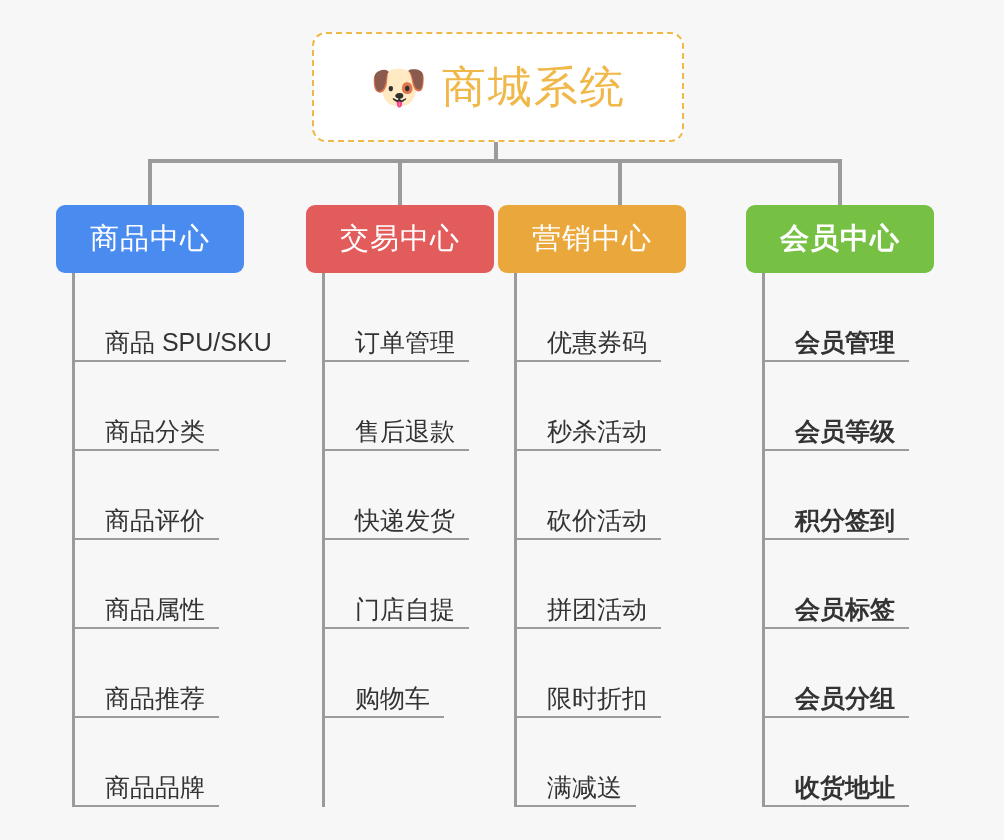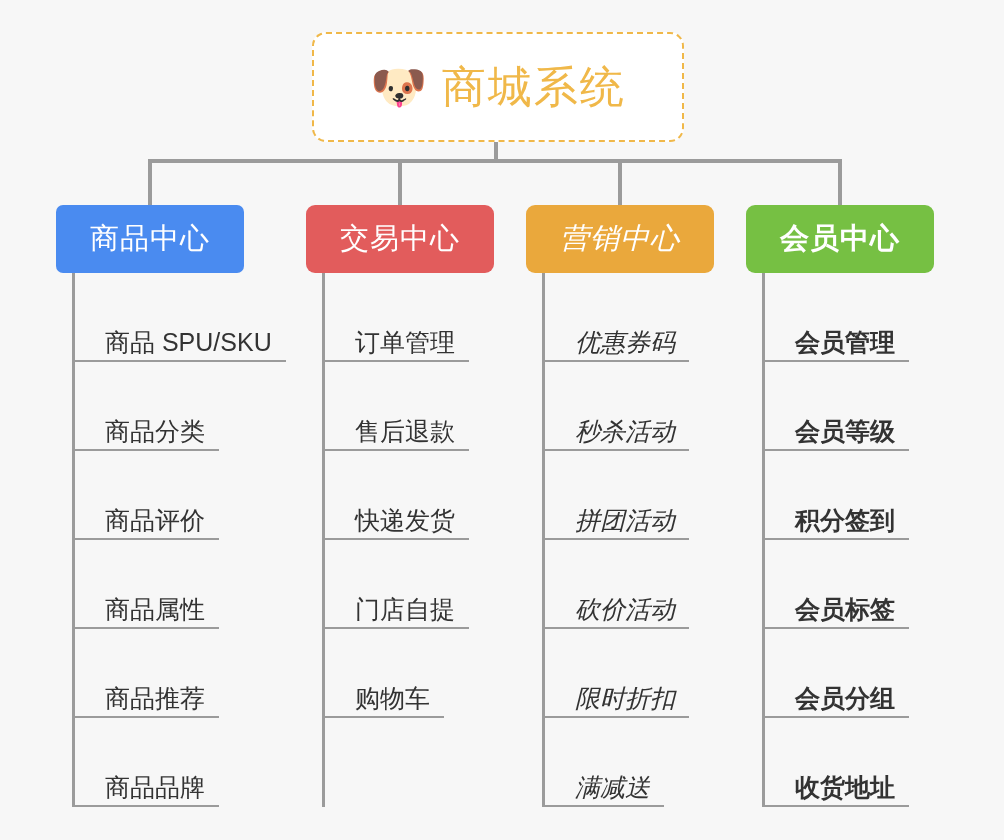--- a/index.html
+++ b/index.html
@@ -62,21 +62,21 @@
   .conn-h { height: 4px; }
 
   
   .column {
     position: absolute;
     top: 205px;
     width: 188px;
   }
   .col-1 { left: 56px; }
   .col-2 { left: 306px; }
-  .col-3 { left: 526px; font-style: italic; }
+  .col-3 { left: 498px; }
   .col-4 { left: 746px; font-weight: bold; }
 
   .cat-header {
     width: 188px;
     height: 68px;
     border-radius: 9px;
     display: flex;
     align-items: center;
     justify-content: center;
     color: #ffffff;
@@ -136,21 +136,21 @@
   <div class="conn conn-v" style="left: 494px; top: 142px; height: 20px; background: rgb(155, 155, 155);"></div>
 
   <div class="conn conn-h" style="left: 148px; top: 159px; width: 692px; background: rgb(155, 155, 155);"></div>
 
   <div class="conn conn-v" style="left: 148px; top: 159px; height: 47px; background: rgb(155, 155, 155);"></div>
   <div class="conn conn-v" style="left: 398px; top: 159px; height: 47px; background: rgb(155, 155, 155);"></div>
   <div class="conn conn-v" style="left: 618px; top: 159px; height: 47px; background: rgb(155, 155, 155);"></div>
   <div class="conn conn-v" style="left: 838px; top: 159px; height: 47px; background: rgb(155, 155, 155);"></div>
 
   <div class="column col-1">
-    <div class="cat-header" style="background: rgb(74, 139, 240); border-radius: 7px;">
+    <div class="cat-header" style="background: rgb(74, 139, 240);">
       <span>商品中心</span>
     </div>
     <ul class="leaf-list">
       <div class="leaf-trunk" style="background: rgb(155, 155, 155); height: 534px;"></div>
       <li class="leaf-item">
         <span class="leaf-label">商品 SPU/SKU</span>
         <span class="leaf-rule" style="background: rgb(155, 155, 155); width: 214px;"></span>
       </li>
       <li class="leaf-item">
         <span class="leaf-label">商品分类</span>
@@ -212,25 +212,25 @@
       <div class="leaf-trunk" style="background: rgb(155, 155, 155); height: 534px;"></div>
       <li class="leaf-item">
         <span class="leaf-label">优惠券码</span>
         <span class="leaf-rule" style="background: rgb(155, 155, 155); width: 147px;"></span>
       </li>
       <li class="leaf-item">
         <span class="leaf-label">秒杀活动</span>
         <span class="leaf-rule" style="background: rgb(155, 155, 155); width: 147px;"></span>
       </li>
       <li class="leaf-item">
+        <span class="leaf-label">砍价活动</span>
+        <span class="leaf-rule" style="background: rgb(155, 155, 155); width: 147px;"></span>
+      </li>
+      <li class="leaf-item">
         <span class="leaf-label">拼团活动</span>
-        <span class="leaf-rule" style="background: rgb(155, 155, 155); width: 147px;"></span>
-      </li>
-      <li class="leaf-item">
-        <span class="leaf-label">砍价活动</span>
         <span class="leaf-rule" style="background: rgb(155, 155, 155); width: 147px;"></span>
       </li>
       <li class="leaf-item">
         <span class="leaf-label">限时折扣</span>
         <span class="leaf-rule" style="background: rgb(155, 155, 155); width: 147px;"></span>
       </li>
       <li class="leaf-item">
         <span class="leaf-label">满减送</span>
         <span class="leaf-rule" style="background: rgb(155, 155, 155); width: 122px;"></span>
       </li>

